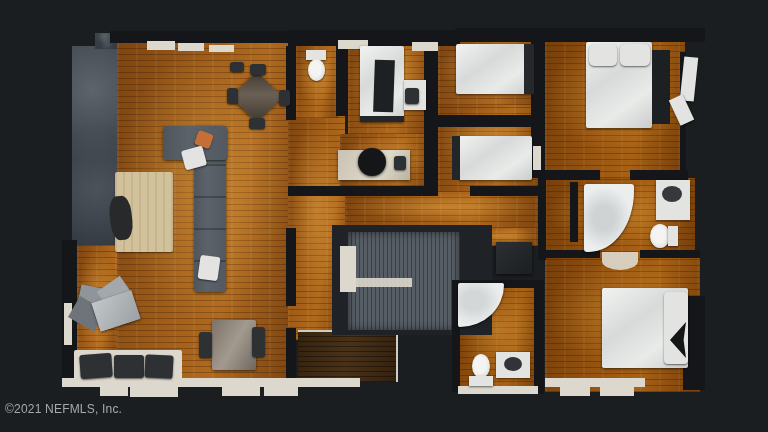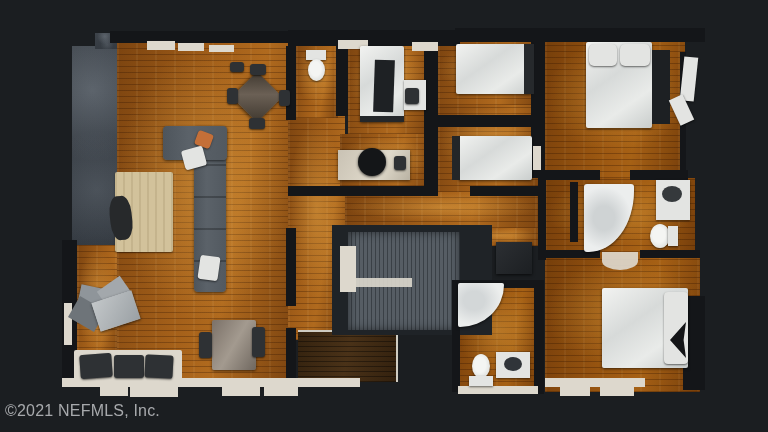--- a/index.html
+++ b/index.html
@@ -40,21 +40,21 @@
   .gray-sofa{background:linear-gradient(90deg,#4e555c,var(--sofa,#5b6269) 40%,#525960);
              border-radius:4px;box-shadow:0 1px 3px rgba(0,0,0,.6);}
   .rug{background:
       repeating-linear-gradient(90deg, rgba(120,100,60,.15) 0 2px, rgba(0,0,0,0) 2px 8px),
       var(--rug,#d2c29b);border-radius:2px;box-shadow:0 1px 2px rgba(0,0,0,.4);}
   .dkchair{background:#2e3134;border-radius:3px;box-shadow:0 1px 2px rgba(0,0,0,.6);}
   .tbl{background:linear-gradient(120deg,#7b7168,#a39a8f 50%,#6f675f);border-radius:2px;
        box-shadow:0 1px 3px rgba(0,0,0,.6);}
   .porc{background:radial-gradient(ellipse at 45% 45%, #f4f5f3 40%, #d9dcda 85%);
         border-radius:50%;box-shadow:0 1px 2px rgba(0,0,0,.55);}
-  .watermark{color:var(--watermark-text,#a7a9ac);font-size:16px;letter-spacing:.2px;}
+  .watermark{color:var(--watermark-text,#a7a9ac);font-size:12px;letter-spacing:.2px;}
 </style>
 </head>
 <body>
 
 <div class="stage">
 
   <div class="abs patio" style="left:72px;top:46px;width:45px;height:200px;"></div>
   <div class="abs patio" style="left:95px;top:33px;width:22px;height:16px;"></div>
 
   <div class="abs wood" style="left:117px;top:40px;width:173px;height:345px;"></div>

